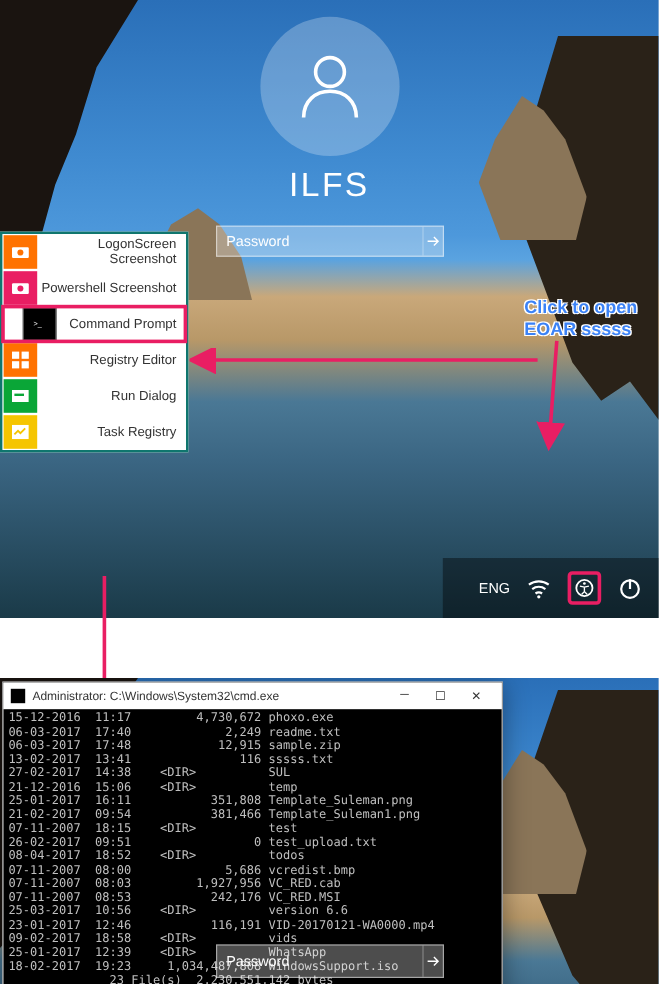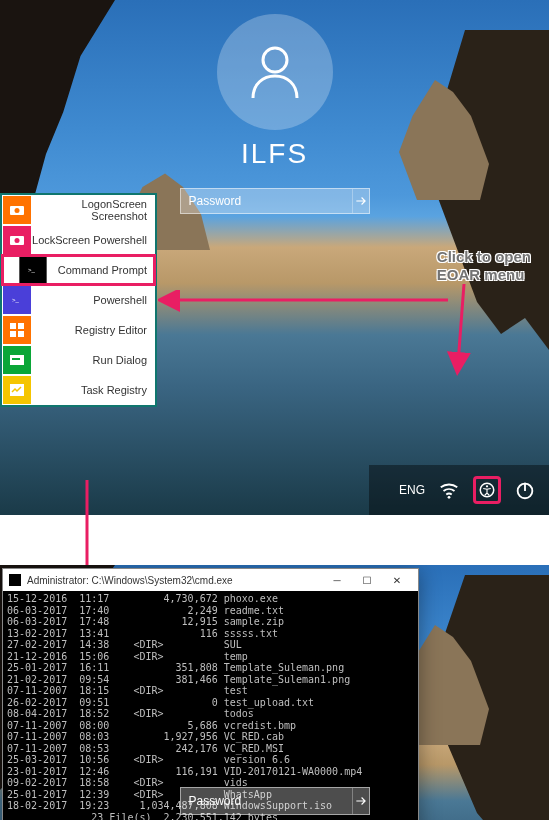--- a/index.html
+++ b/index.html
@@ -34,21 +34,21 @@
   .eoar-label { flex: 1; font-size: 11px; color: #333; text-align: right; padding-right: 8px; }
   .eoar-item.highlight { outline: 3px solid #e91e63; outline-offset: -2px; padding-left: 16px; }
   .ic-orange { background: #ff7200; }
   .ic-pink { background: #e91e63; }
   .ic-black { background: #000; border: 1px solid #555; }
   .ic-purple { background: #4a3fd9; }
   .ic-mosaic { background: #ff7200; }
   .ic-green { background: #0aa637; }
   .ic-yellow { background: #f5c500; }
   
-  .annotation { position: absolute; right: 18px; top: 248px; color: #737373; font-weight: bold; font-size: 15px; text-shadow: 1px 1px 0 #fff, -1px -1px 0 #fff, 1px -1px 0 #fff, -1px 1px 0 #fff; line-height: 1.2; text-align: left; }
+  .annotation { position: absolute; right: 18px; top: 248px; color: #3b82f6; font-weight: bold; font-size: 15px; text-shadow: 1px 1px 0 #fff, -1px -1px 0 #fff, 1px -1px 0 #fff, -1px 1px 0 #fff; line-height: 1.2; text-align: left; }
   
   .arrow1 { position: absolute; }
   
   
   .scene2 { position: relative; width: 549px; height: 363px; margin-top: 50px; overflow: hidden; }
   
   .cmd-window { position: absolute; left: 2px; top: 3px; width: 417px; background: #fff; border: 1px solid #888; box-shadow: 0 4px 20px rgba(0,0,0,0.4); }
   .cmd-title { height: 22px; background: #fff; display: flex; align-items: center; padding: 0 6px; font-size: 10px; color: #333; }
   .cmd-title .ci { width: 12px; height: 12px; background: #000; margin-right: 6px; }
   .cmd-title .t { flex: 1; }
@@ -101,39 +101,30 @@
       </div>
       <span class="eoar-label">LogonScreen Screenshot</span>
     </div>
     <div class="eoar-item">
       <div class="eoar-icon ic-pink">
         <svg width="16" height="12" viewBox="0 0 16 12">
             <rect x="1" y="2" width="14" height="9" rx="1" fill="#fff"></rect>
             <circle cx="8" cy="6.5" r="2.5" fill="#e91e63"></circle>
           </svg>
       </div>
-      <span class="eoar-label">LockScreen Powershell</span>
+      <span class="eoar-label">Powershell Screenshot</span>
     </div>
     <div class="eoar-item highlight">
       <div class="eoar-icon ic-black">
         <svg width="14" height="10" viewBox="0 0 14 10">
             <rect width="14" height="10" fill="#000"></rect>
             <text x="2" y="7" fill="#fff" font-size="6">&gt;_</text>
           </svg>
       </div>
       <span class="eoar-label">Command Prompt</span>
-    </div>
-    <div class="eoar-item">
-      <div class="eoar-icon ic-purple">
-        <svg width="14" height="10" viewBox="0 0 14 10">
-            <rect width="14" height="10" fill="#4a3fd9"></rect>
-            <text x="2" y="7" fill="#fff" font-size="6">&gt;_</text>
-          </svg>
-      </div>
-      <span class="eoar-label">Powershell</span>
     </div>
     <div class="eoar-item">
       <div class="eoar-icon ic-mosaic">
         <svg width="16" height="16" viewBox="0 0 16 16">
             <rect x="1" y="1" width="6" height="6" fill="#fff"></rect>
             <rect x="9" y="1" width="6" height="6" fill="#fff"></rect>
             <rect x="1" y="9" width="6" height="6" fill="#fff"></rect>
             <rect x="9" y="9" width="6" height="6" fill="#fff"></rect>
           </svg>
       </div>
@@ -177,21 +168,21 @@
     <span class="bb-item">
       <svg width="22" height="22" viewBox="0 0 24 24">
           <circle cx="12" cy="13" r="8" fill="none" stroke="#fff" stroke-width="2"></circle>
           <line x1="12" y1="4" x2="12" y2="13" stroke="#fff" stroke-width="2"></line>
         </svg>
     </span>
   </div>
 
   <div class="annotation">
     <div>Click to open</div>
-    <div>EOAR menu</div>
+    <div>EOAR sssss</div>
   </div>
 
   <svg class="arrow1" style="left:440px; top:280px;" width="40" height="100">
     <defs>
         <marker id="ah1" markerWidth="8" markerHeight="8" refX="4" refY="4" orient="auto">
           <path d="M0 0L8 4L0 8z" fill="#e91e63"></path>
         </marker>
       </defs>
     <path d="M24 4 L18 84" stroke="#e91e63" stroke-width="3" fill="none" marker-end="url(#ah1)"></path>
   </svg>

